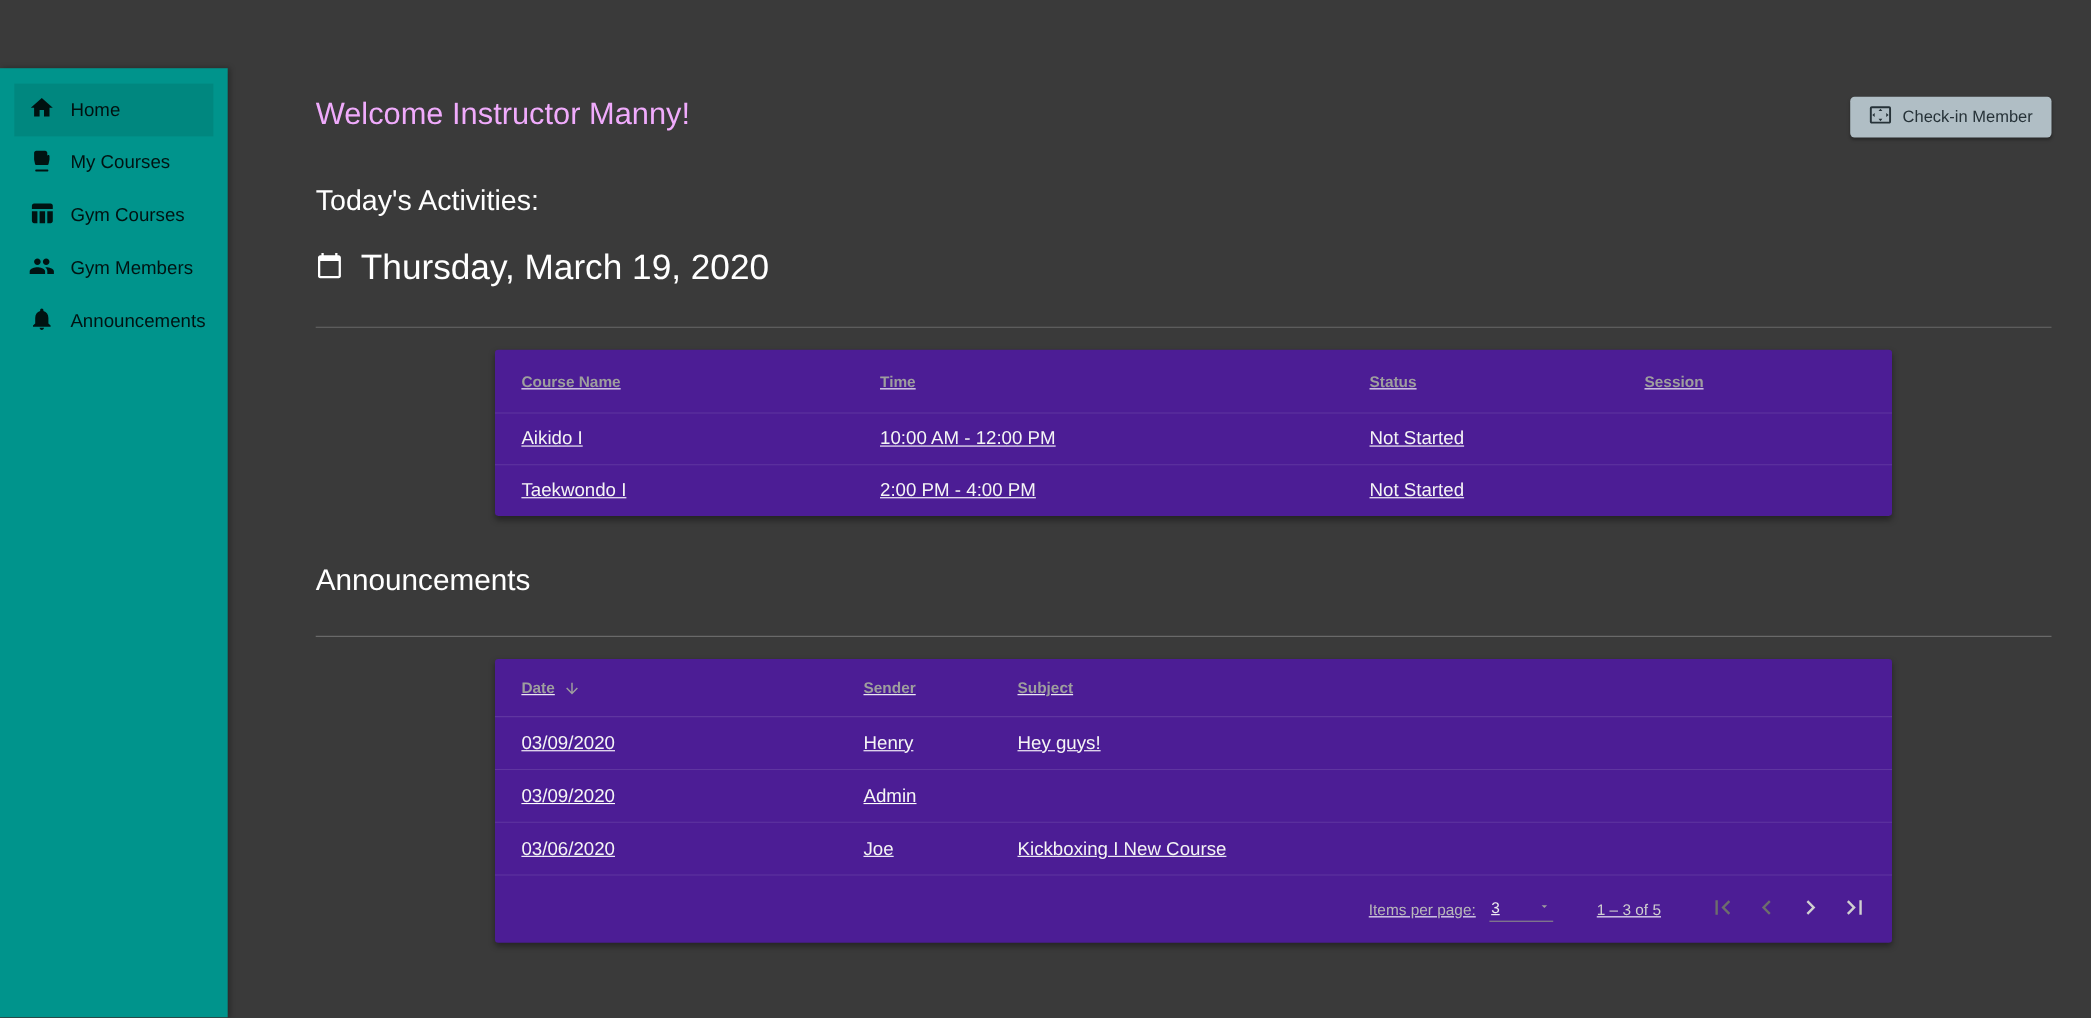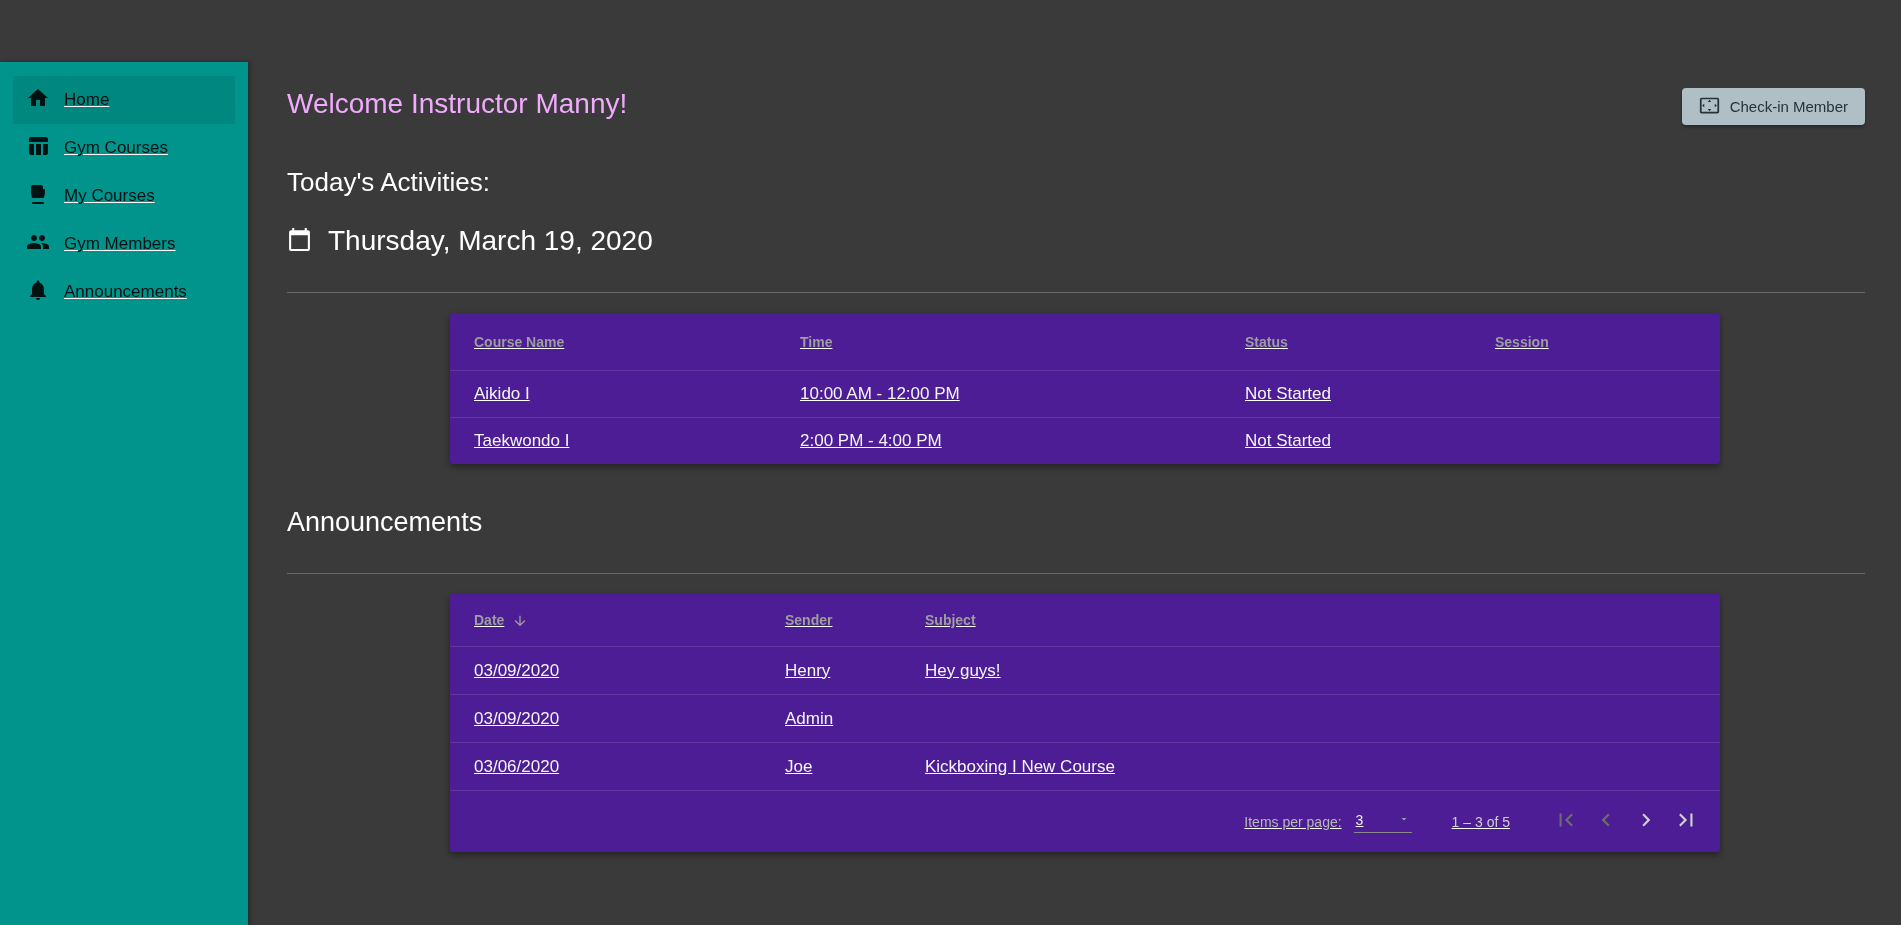--- a/index.html
+++ b/index.html
@@ -22,24 +22,23 @@
   .topbar-spacer { flex:1; }
   .topbar-iconbtn {
     background:none; border:none; color:#fff; width:44px; height:44px;
     display:flex; align-items:center; justify-content:center; cursor:pointer;
   }
   .topbar-iconbtn + .topbar-iconbtn { margin-left:16px; }
   .topbar-iconbtn svg { width:27px; height:27px; fill:#fff; }
 
   
   .sidebar {
-    position:absolute; top:62px; left:0; width:248px; height:863px;
+    position:absolute; top:62px; left:0; width:207px; height:863px;
     background:#00948c; z-index:20; padding-top:14px;
     box-shadow:2px 0 5px rgba(0,0,0,0.3);
-    text-decoration:underline;
   }
   .nav-item {
     height:48px; display:flex; align-items:center; cursor:pointer;
     padding-left:26px; color:rgba(0,0,0,0.87);
   }
   .nav-item.active { background:rgba(0,0,0,0.085); margin:0 13px; padding-left:13px; }
   .nav-item svg { width:24px; height:24px; fill:rgba(0,0,0,0.87); flex:0 0 24px; }
   .nav-label { margin-left:14px; font-size:17px; }
 
   
@@ -54,21 +53,21 @@
     border-radius:4px; height:37px; padding:16px 17px; display:flex;
     align-items:center; font-size:15px; cursor:pointer;
     font-family:"Liberation Sans", sans-serif;
     box-shadow:0 2px 3px rgba(0,0,0,0.3);
   }
   .checkin-btn svg { width:21px; height:21px; fill:#263238; margin-right:10px; }
 
   .today-heading { font-size:26px; font-weight:400; margin-top:42px; }
   .info-row { display:flex; align-items:center; margin-top:27px; }
   .info-row svg { width:25px; height:25px; fill:#fff; flex:0 0 25px; }
-  .info-text { margin-left:16px; font-size:28px; }
+  .info-text { margin-left:16px; font-size:32px; }
 
   .divider { border:none; border-top:1px solid rgba(255,255,255,0.24); margin-top:35px; }
 
   
   .card {
     background:#4c1d95; border-radius:3px; overflow:hidden;
     box-shadow:0 3px 6px rgba(0,0,0,0.4);
     margin:20px 145px 0 163px;
     text-decoration:underline;
   }
@@ -119,32 +118,32 @@
       <span>
         <svg viewBox="0 0 24 24">
             <path d="M10 20v-6h4v6h5v-8h3L12 3 2 12h3v8z"></path>
           </svg>
       </span>
       <span class="nav-label">Home</span>
     </div>
     <div class="nav-item">
       <span>
         <svg viewBox="0 0 24 24">
+            <path d="M18 7c-.55 0-1 .45-1 1V5c0-1.1-.9-2-2-2H7c-1.1 0-2 .9-2 2v5.8c0 .13.01.26.04.39l.8 4c.09.47.5.81.98.81h10.36c.48 0 .89-.34.98-.81l.8-4c.03-.13.04-.26.04-.39V8c0-.55-.45-1-1-1zM7 20c-.55 0-1 .45-1 1s.45 1 1 1h10c.55 0 1-.45 1-1s-.45-1-1-1H7z"></path>
+          </svg>
+      </span>
+      <span class="nav-label">My Courses</span>
+    </div>
+    <div class="nav-item">
+      <span>
+        <svg viewBox="0 0 24 24">
             <path d="M10 10.02h5V21h-5zM17 21h3c1.1 0 2-.9 2-2v-9h-5v11zm3-18H5c-1.1 0-2 .9-2 2v3h19V5c0-1.1-.9-2-2-2zM3 19c0 1.1.9 2 2 2h3V10H3v9z"></path>
           </svg>
       </span>
       <span class="nav-label">Gym Courses</span>
-    </div>
-    <div class="nav-item">
-      <span>
-        <svg viewBox="0 0 24 24">
-            <path d="M18 7c-.55 0-1 .45-1 1V5c0-1.1-.9-2-2-2H7c-1.1 0-2 .9-2 2v5.8c0 .13.01.26.04.39l.8 4c.09.47.5.81.98.81h10.36c.48 0 .89-.34.98-.81l.8-4c.03-.13.04-.26.04-.39V8c0-.55-.45-1-1-1zM7 20c-.55 0-1 .45-1 1s.45 1 1 1h10c.55 0 1-.45 1-1s-.45-1-1-1H7z"></path>
-          </svg>
-      </span>
-      <span class="nav-label">My Courses</span>
     </div>
     <div class="nav-item">
       <span>
         <svg viewBox="0 0 24 24">
             <path d="M16 11c1.66 0 2.99-1.34 2.99-3S17.66 5 16 5c-1.66 0-3 1.34-3 3s1.34 3 3 3zm-8 0c1.66 0 2.99-1.34 2.99-3S9.66 5 8 5C6.34 5 5 6.34 5 8s1.34 3 3 3zm0 2c-2.33 0-7 1.17-7 3.5V19h14v-2.5c0-2.33-4.67-3.5-7-3.5zm8 0c-.29 0-.62.02-.97.05 1.16.84 1.97 1.97 1.97 3.45V19h6v-2.5c0-2.33-4.67-3.5-7-3.5z"></path>
           </svg>
       </span>
       <span class="nav-label">Gym Members</span>
     </div>
     <div class="nav-item">

